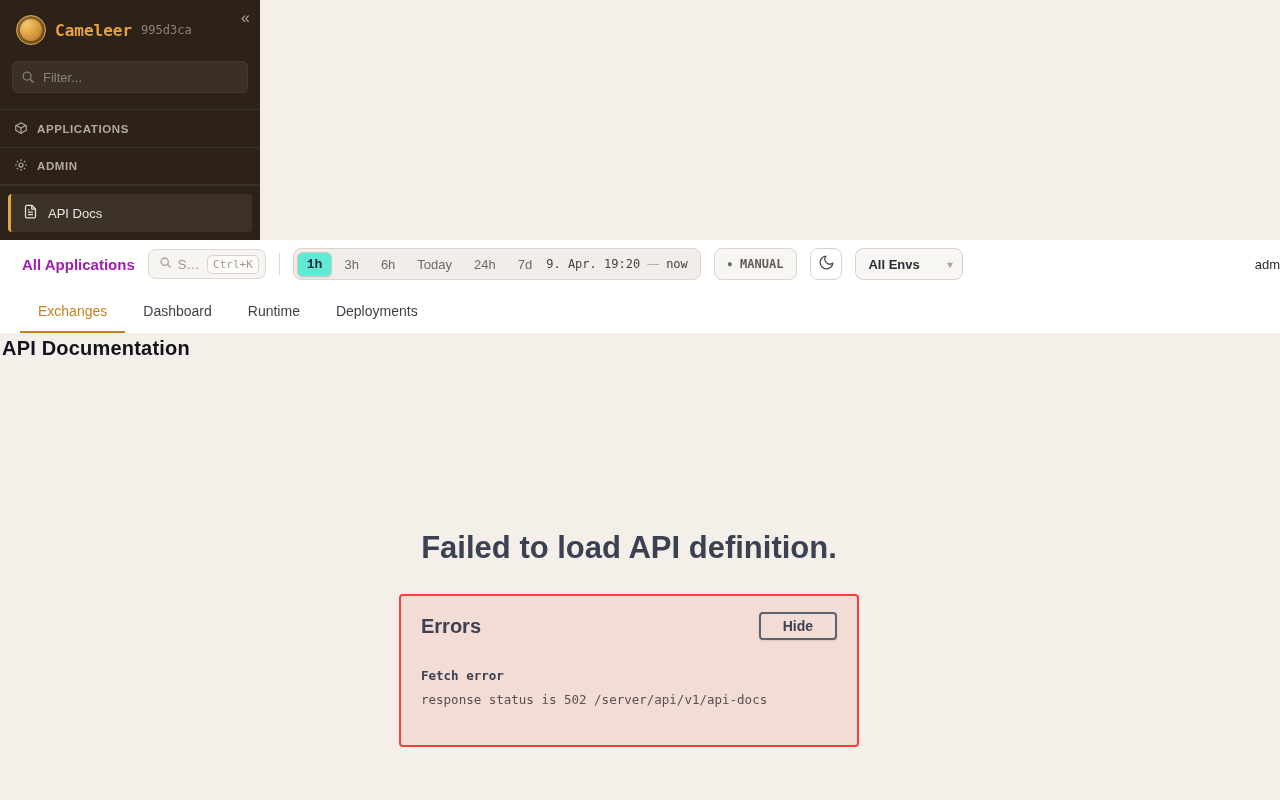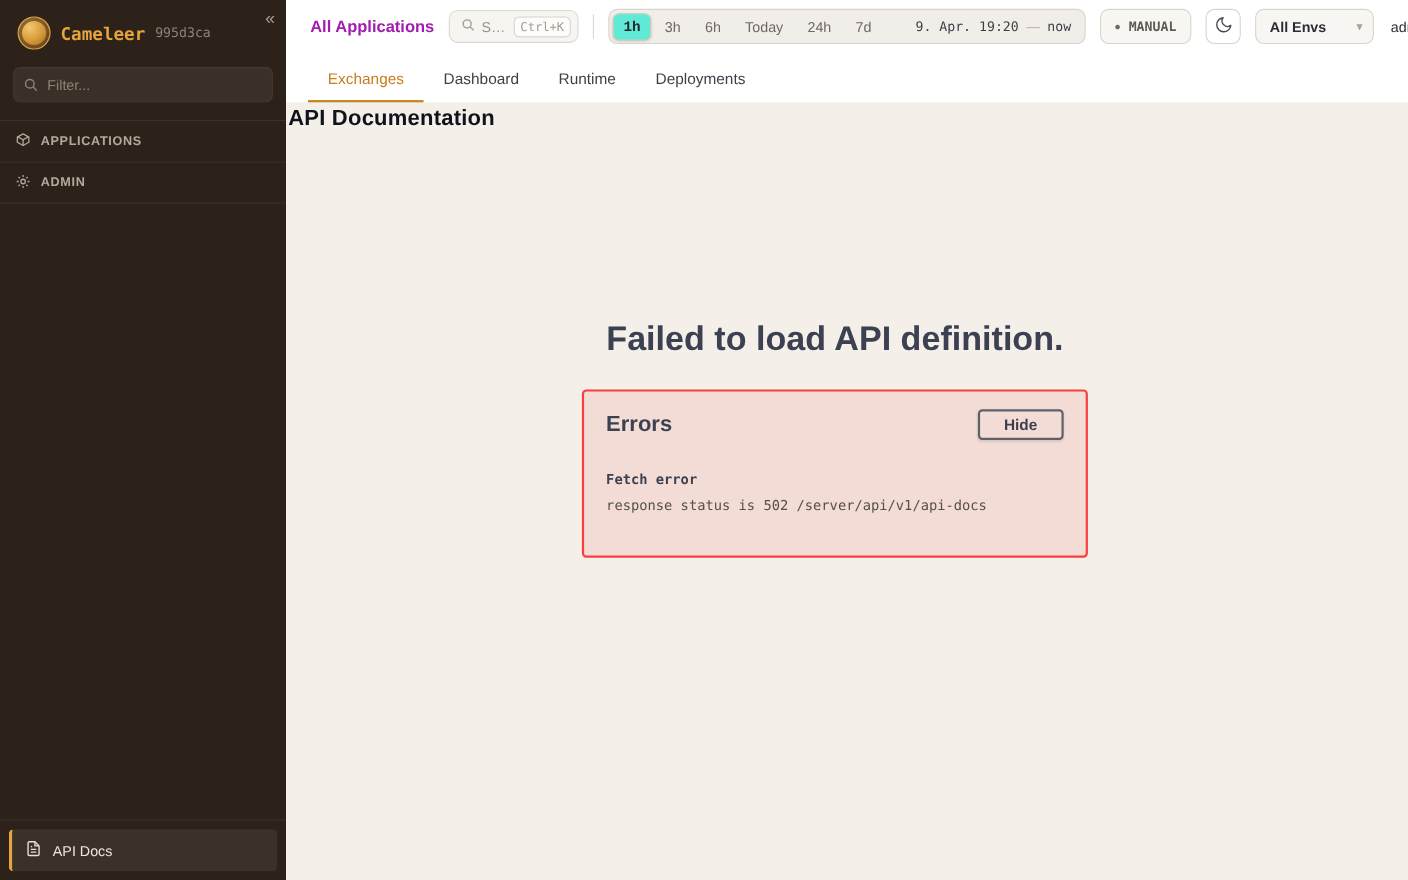--- a/index.html
+++ b/index.html
@@ -1,19 +1,19 @@
 <!DOCTYPE html>
 <html><head>
 <meta charset="utf-8">
 <style>
   * { box-sizing: border-box; margin: 0; padding: 0; }
   html, body { width: 1280px; height: 800px; overflow: hidden; }
   body { font-family: "Liberation Sans", sans-serif; background: #f4efe8; }
 
-  .app { display: flex; width: 1280px; height: 800px; }
+  .app { display: flex; width: 1280px; height: 800px; flex-direction: column; }
 
   
   .sidebar { width: 260px; flex-shrink: 0; background: #2c2219; display: flex; flex-direction: column; position: relative; }
   .sidebar-header { display: flex; align-items: center; gap: 9px; padding: 15px 16px 12px; }
   .logo-circle { width: 30px; height: 30px; border-radius: 50%; flex-shrink: 0;
     background: radial-gradient(circle at 35% 32%, #f3c96e 0%, #d99b3c 45%, #8a5a1d 100%);
     border: 1px solid #e0a84f; box-shadow: inset 0 0 0 3px rgba(58,42,18,.55); }
   .logo-text { font-family: "DejaVu Sans Mono", monospace; font-weight: bold; font-size: 16px; color: #e8a43c; }
   .logo-version { font-family: "DejaVu Sans Mono", monospace; font-size: 12px; color: #8d8278; }
   .collapse-btn { position: absolute; top: 10px; right: 10px; background: none; border: none; color: #a99f94; font-size: 16px; cursor: pointer; line-height: 1; }
@@ -44,21 +44,21 @@
   .kbd { font-family: "DejaVu Sans Mono", monospace; font-size: 11px; color: #a19b92; border: 1px solid #d9d4cd;
     border-radius: 5px; padding: 2px 5px; background: #fdfcfa; white-space: nowrap; }
 
   .divider-v { width: 1px; height: 22px; background: #ddd8d1; flex-shrink: 0; }
 
   .time-group { display: flex; align-items: center; height: 32px; background: #f1eee9; border: 1px solid #d9d4cc;
     border-radius: 8px; padding: 0 12px 0 3px; gap: 2px; flex-shrink: 0; }
   .time-btn { font-size: 13px; color: #6e6a62; padding: 4px 9px; border: 1px solid transparent; border-radius: 6px;
     background: transparent; cursor: pointer; font-family: "Liberation Sans", sans-serif; white-space: nowrap; }
   .time-btn.active { background: #5eead4; border-color: #cfc9c0; color: #26262e; font-weight: bold; box-shadow: 0 1px 2px rgba(0,0,0,.1); font-family: Liberation Mono, monospace; }
-  .date-display { display: flex; align-items: center; margin-left: 28px; cursor: pointer; }
+  .date-display { display: flex; align-items: center; margin-left: 2px; cursor: pointer; }
   .date-start, .date-end { font-family: "DejaVu Sans Mono", monospace; font-size: 12px; color: #3f3f46; white-space: nowrap; }
   .date-sep { color: #b0aaa2; margin: 0 7px; font-size: 12px; }
 
   .manual-btn { display: flex; align-items: center; gap: 8px; height: 32px; padding: 0 13px; border: 1px solid #d9d4cc;
     border-radius: 8px; background: #f8f6f3; color: #5f5b54; font-family: "DejaVu Sans Mono", monospace;
     font-size: 12px; font-weight: bold; cursor: pointer; flex-shrink: 0; white-space: nowrap; }
   .manual-dot { font-size: 7px; color: #6e6a62; }
 
   .icon-btn { width: 32px; height: 32px; border: 1px solid #d9d4cc; border-radius: 8px; background: #fff;
     display: flex; align-items: center; justify-content: center; cursor: pointer; flex-shrink: 0; }

